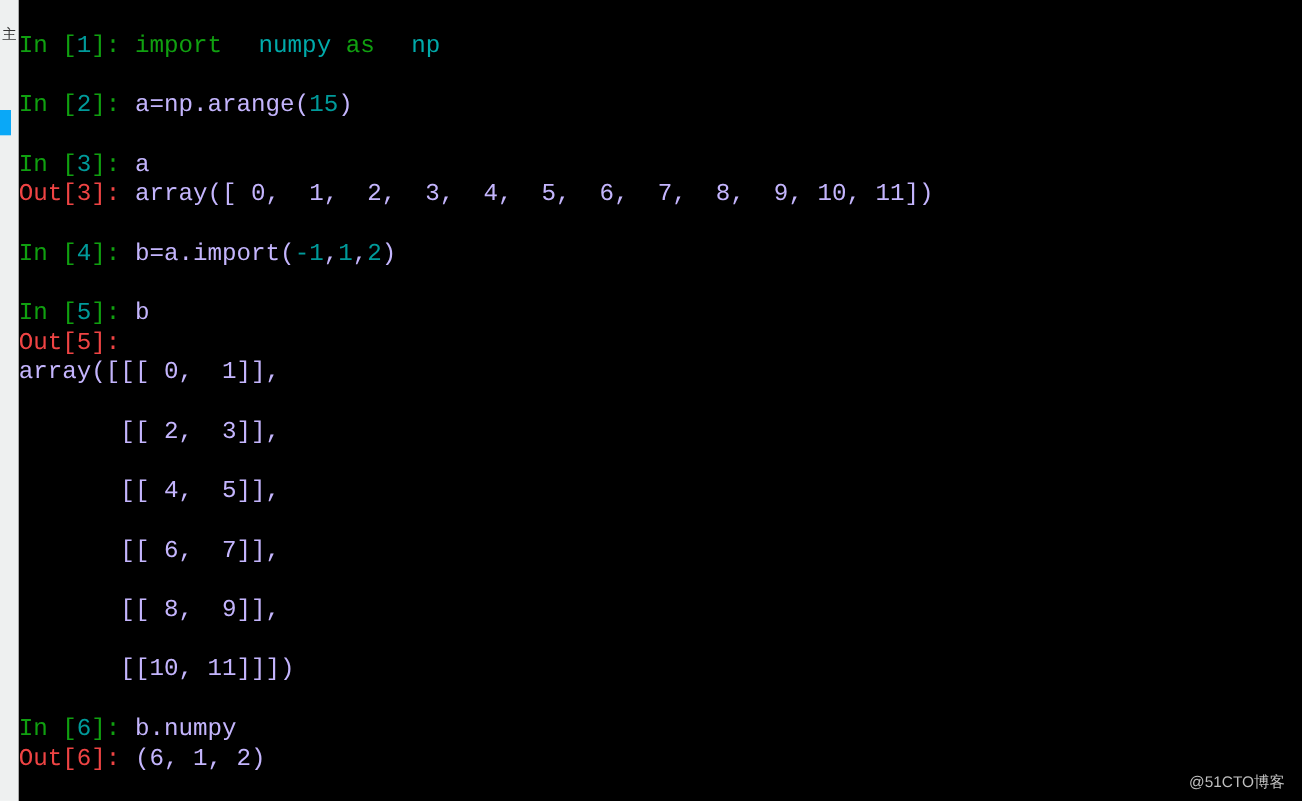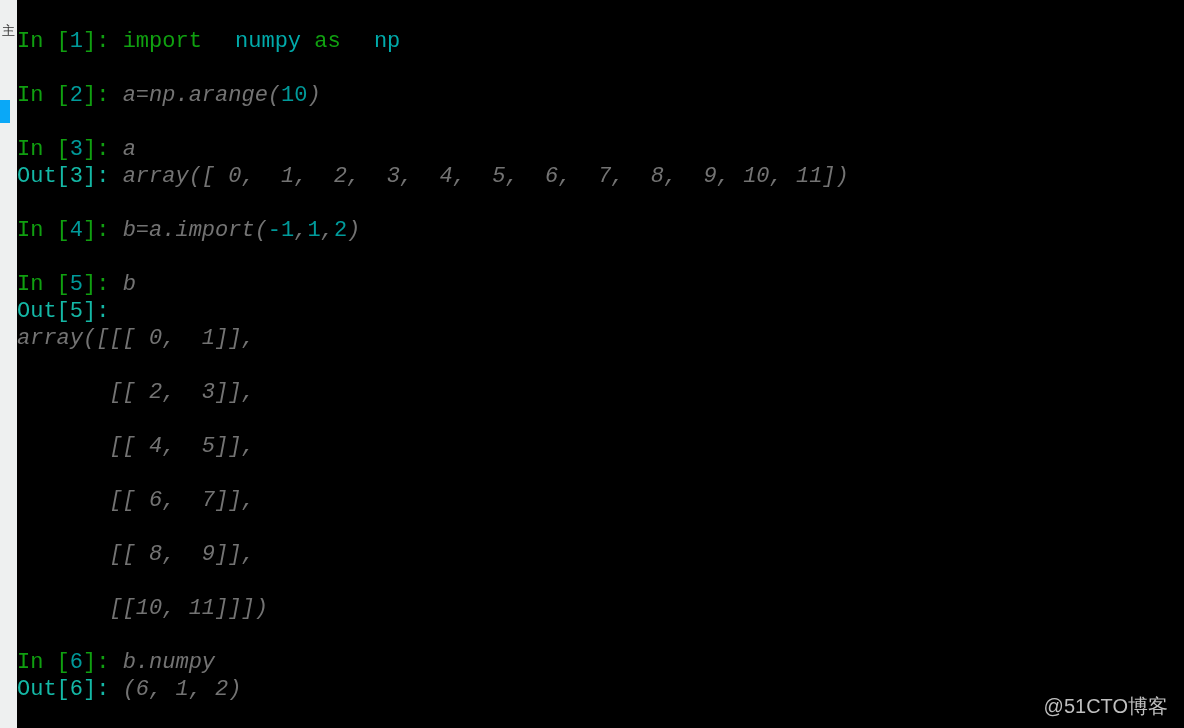--- a/index.html
+++ b/index.html
@@ -2,37 +2,37 @@
 <html><head>
 <meta charset="utf-8">
 <style>
   html,body{margin:0;padding:0;width:1184px;height:728px;overflow:hidden;font-family:"Courier New",monospace;}
   body{background:#fff;}
   .sidebar{position:absolute;left:0;top:0;width:17px;height:728px;background:#eef0f0;}
   .sidebar::before{content:"主";position:absolute;left:2px;top:22px;font-size:13px;color:#333;font-family:"SimSun","宋体",serif;}
   .bluetick{position:absolute;left:0;top:100px;width:10px;height:23px;background:#0aa8f7;}
   .term{position:absolute;left:17px;top:0;width:1167px;height:728px;background:#000;color:#fff;font-size:22px;line-height:27px;white-space:pre;overflow:hidden;padding-top:28px;}
   .in  {color:#10a010;text-align:right;}
-  .out {color:#14b8a6;}
+  .out {color:#ef4444;}
   .kw  {color:#10a010;margin-top:47px;}
   .mod {color:#00aaaa;margin-left:20px;}
   .num {color:#009a9a;}
-  .txt {color:#737373;font-style:italic;}
-  .watermark{position:absolute;right:16px;bottom:8px;color:#bfbfbf;font-size:20px;font-family:Arial,"Microsoft YaHei",sans-serif;}
+  .txt {color:#c4b5fd;}
+  .watermark{position:absolute;right:16px;bottom:8px;color:#bfbfbf;font-size:14px;font-family:Arial,"Microsoft YaHei",sans-serif;}
 </style>
 </head>
 <body>
 
 <div class="sidebar">
   <div class="bluetick"></div>
 </div>
 
 <div class="term" id="terminal"><span class="in">In [</span><span class="num">1</span><span class="in">]: </span><span class="kw">import</span> <span class="mod">numpy</span> <span class="kw">as</span> <span class="mod">np</span>
 
-<span class="in">In [</span><span class="num">2</span><span class="in">]: </span><span class="txt">a=np.arange(</span><span class="num">10</span><span class="txt">)</span>
+<span class="in">In [</span><span class="num">2</span><span class="in">]: </span><span class="txt">a=np.arange(</span><span class="num">15</span><span class="txt">)</span>
 
 <span class="in">In [</span><span class="num">3</span><span class="in">]: </span><span class="txt">a</span>
 <span class="out">Out[</span><span class="out">3</span><span class="out">]: </span><span class="txt">array([ 0,  1,  2,  3,  4,  5,  6,  7,  8,  9, 10, 11])</span>
 
 <span class="in">In [</span><span class="num">4</span><span class="in">]: </span><span class="txt">b=a.import(</span><span class="num">-1</span><span class="txt">,</span><span class="num">1</span><span class="txt">,</span><span class="num">2</span><span class="txt">)</span>
 
 <span class="in">In [</span><span class="num">5</span><span class="in">]: </span><span class="txt">b</span>
 <span class="out">Out[</span><span class="out">5</span><span class="out">]:</span>
 <span class="txt">array([[[ 0,  1]],
 

